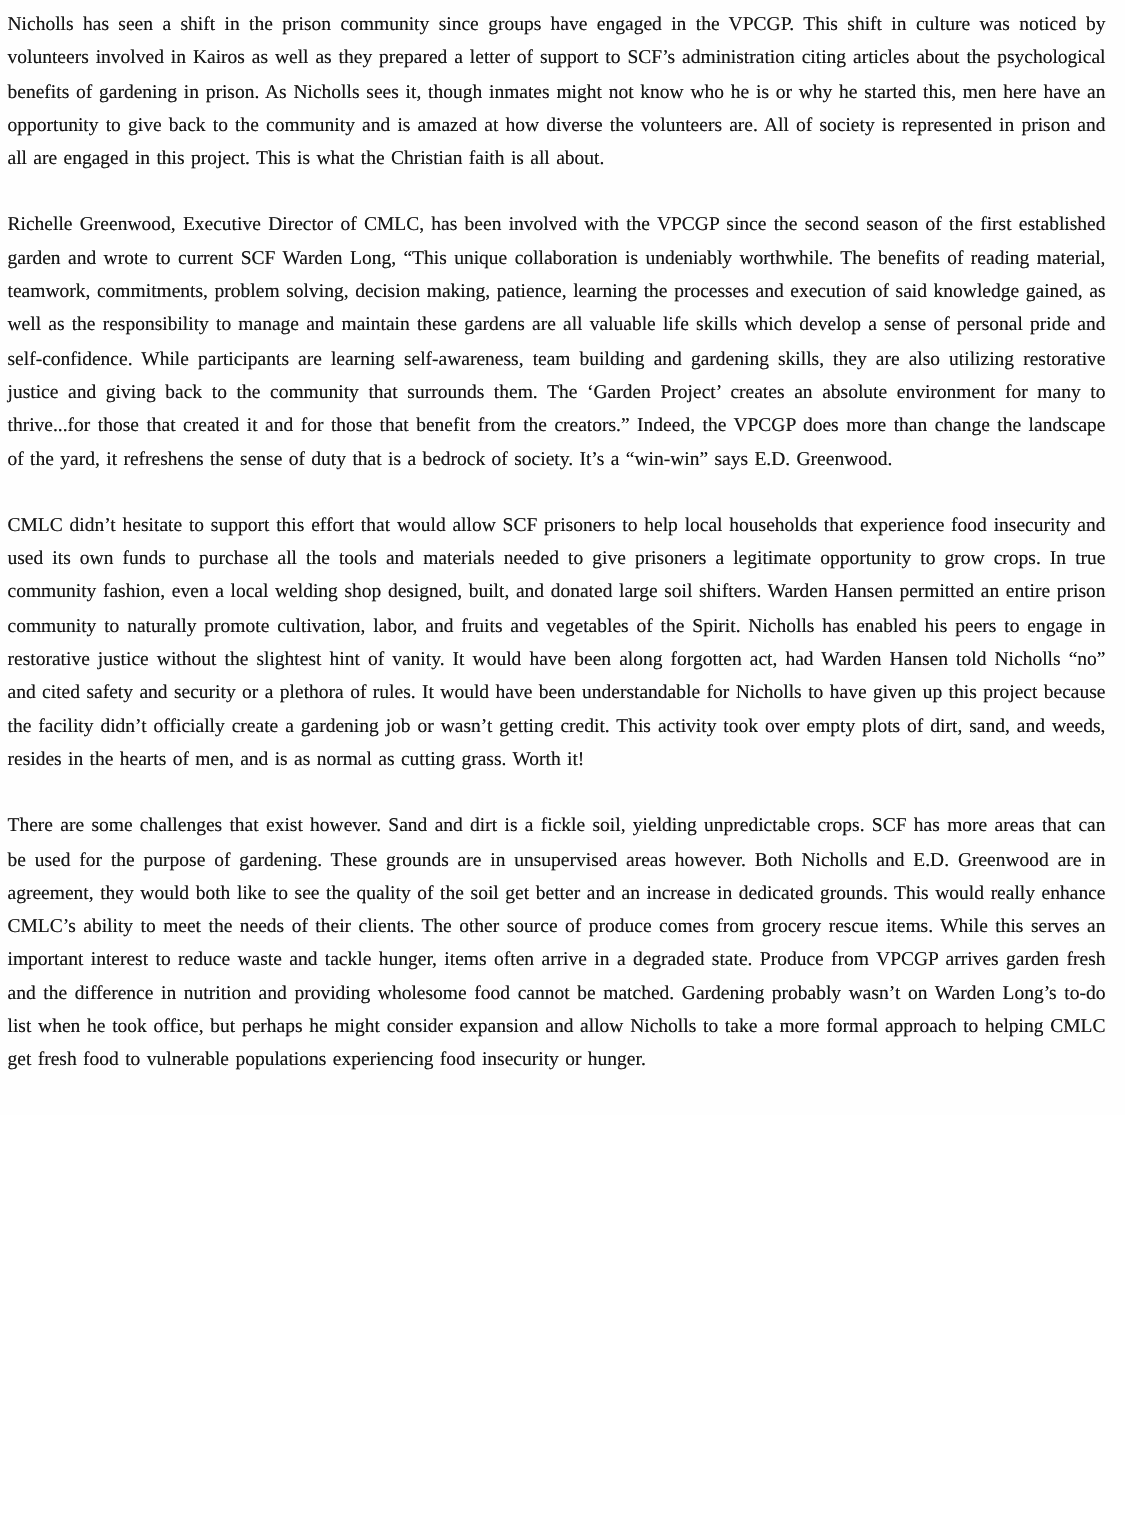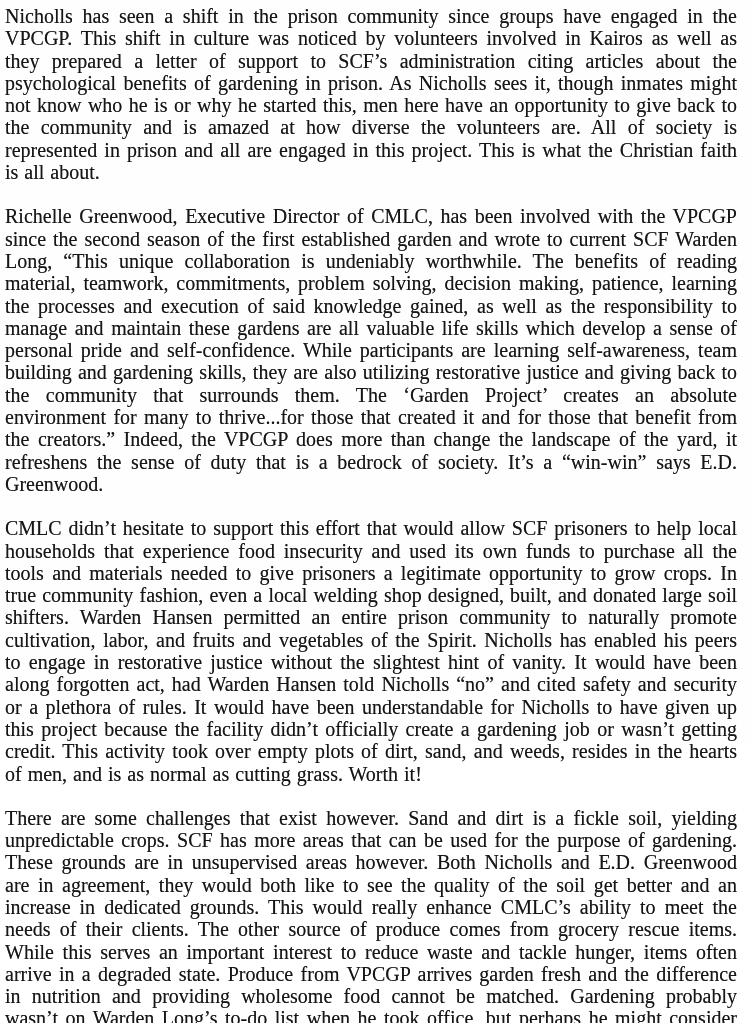--- a/index.html
+++ b/index.html
@@ -12,21 +12,21 @@
     height: 1023px;
     overflow: hidden;
   }
   .page {
     box-sizing: border-box;
     width: 750px;
     height: 743px;
     background: #fefefe;
     padding: 5px 13px 0 5px;
     font-family: "Liberation Serif", "DejaVu Serif", serif;
-    font-size: 20px;
+    font-size: 13px;
     line-height: 22.3px;
     color: #161616;
     text-align: justify;
     text-shadow: 0 0 0.4px rgba(20,20,20,0.55);
   }
   .page p {
     margin: 0 0 22px 0;
     word-spacing: 1px;
   }
 </style>

